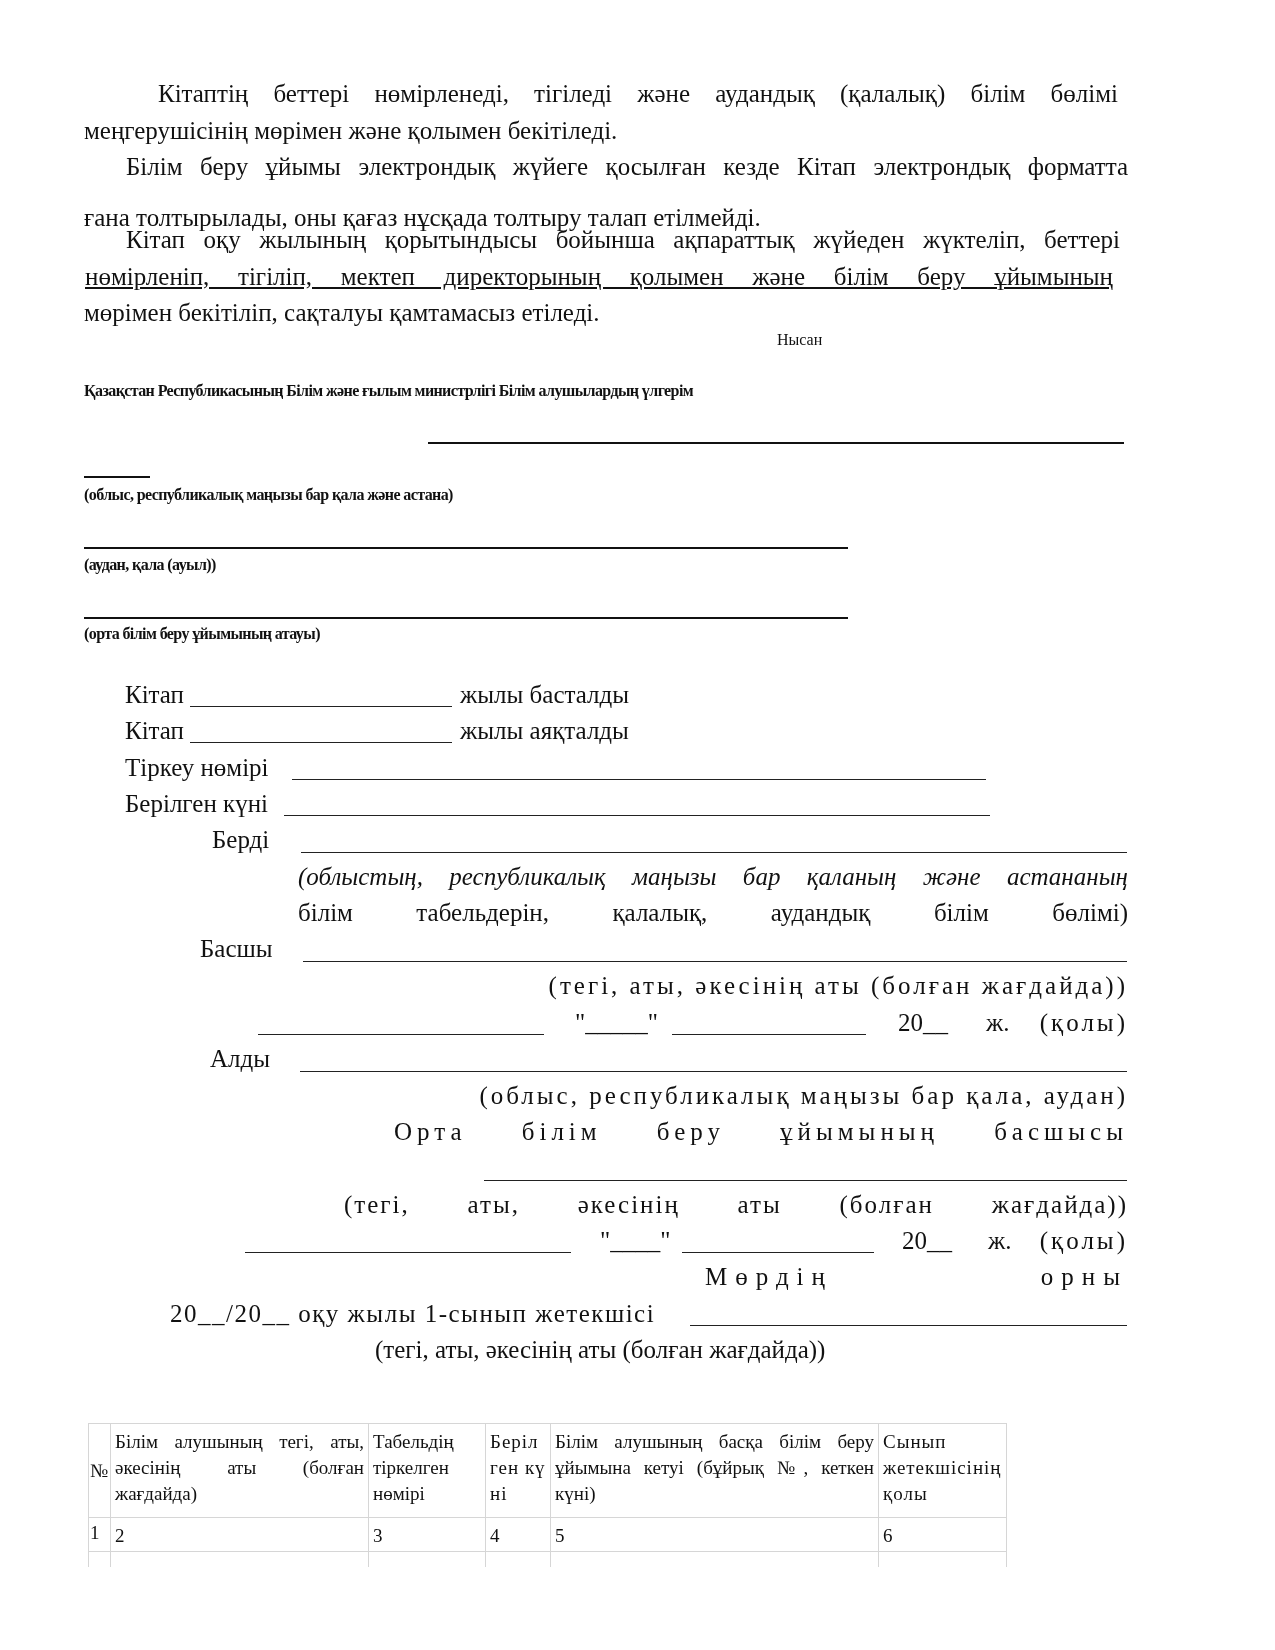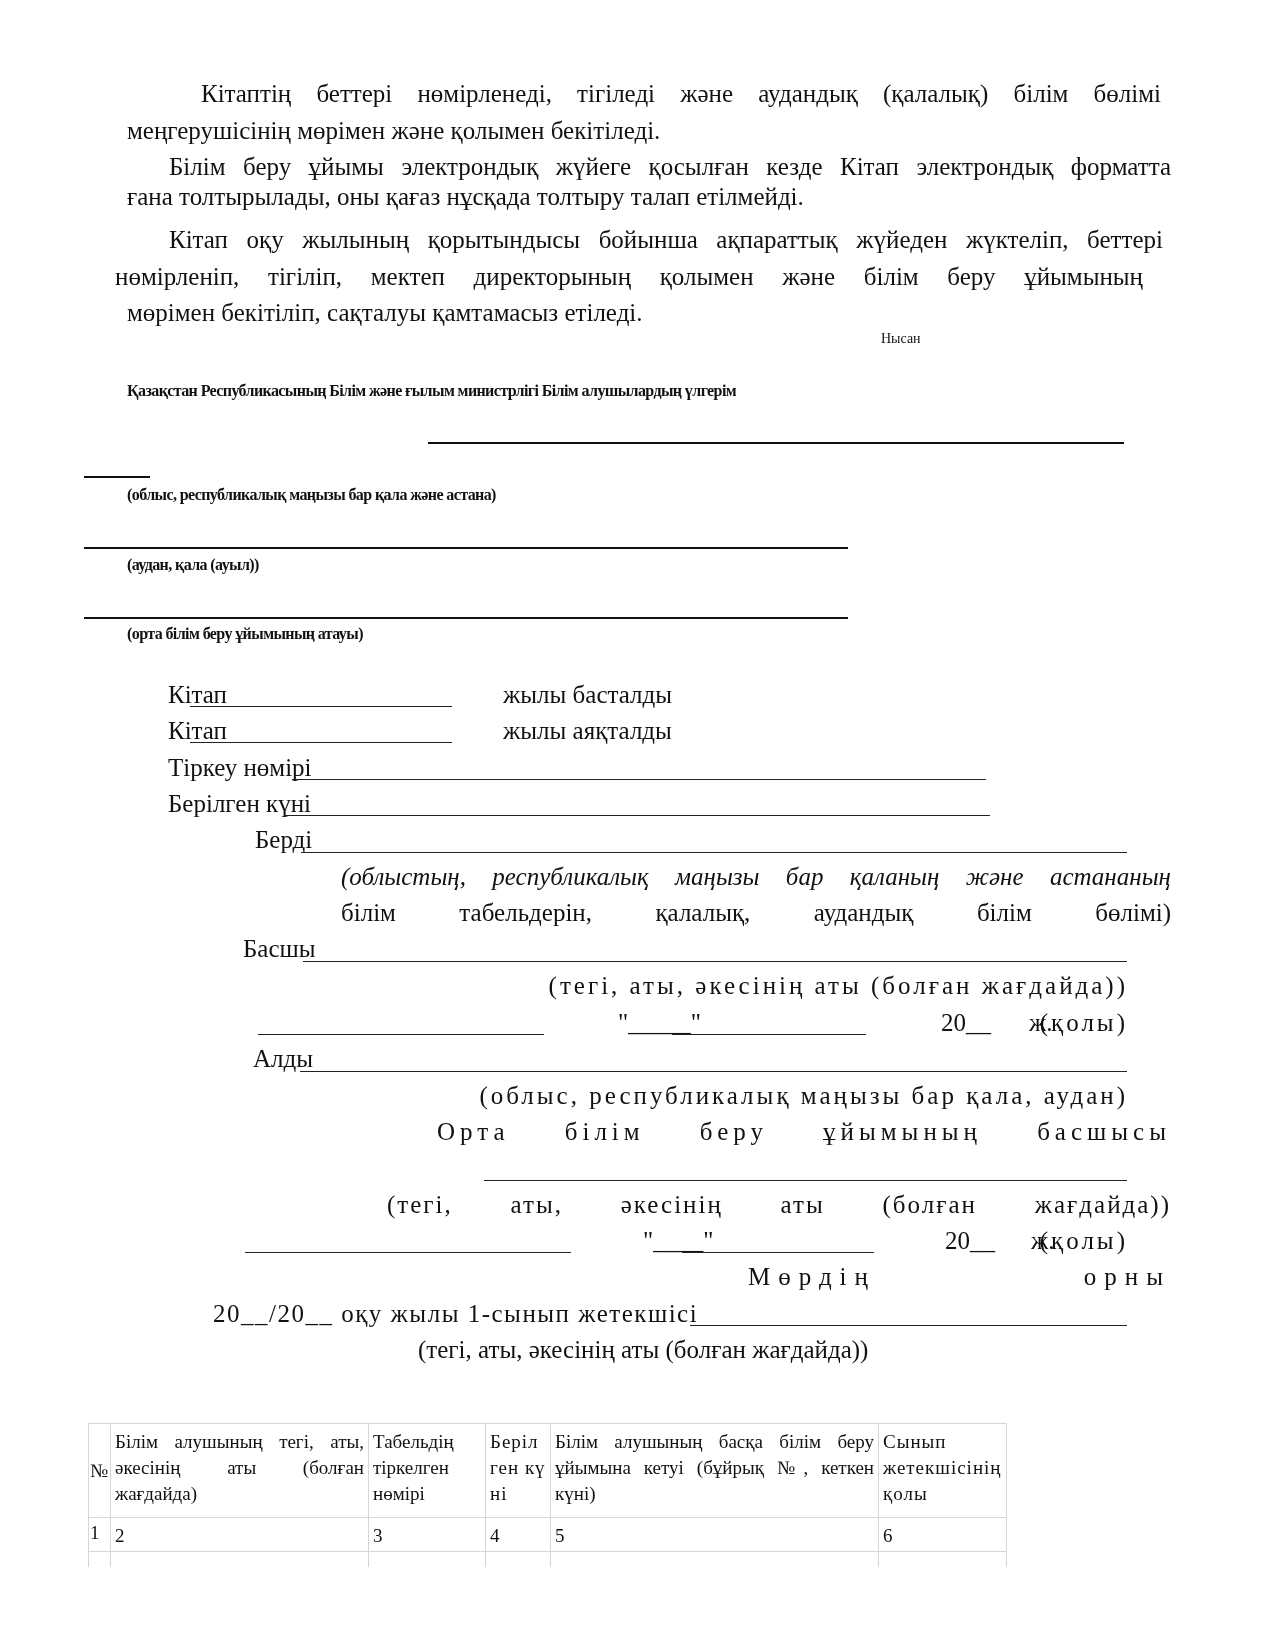--- a/index.html
+++ b/index.html
@@ -1,19 +1,19 @@
 <!DOCTYPE html>
 <html><head>
 <meta charset="utf-8">
 <style>
   html, body { margin: 0; padding: 0; background: #ffffff; }
   body { width: 1275px; height: 1650px; position: relative; overflow: hidden;
          font-family: "Liberation Serif", "DejaVu Serif", serif; color: #111; }
   .page { position: absolute; left: 0; top: 0; width: 1275px; height: 1650px; }
-  .abs { position: absolute; white-space: nowrap; margin-left: 43px; }
+  .abs { position: absolute; white-space: nowrap; }
   .p { font-size: 25px; line-height: 37px; }
   .justify { text-align: justify; text-align-last: justify; white-space: normal; }
   .bold { font-weight: bold; font-size: 16px; letter-spacing: -0.6px; }
   .line { position: absolute; border-bottom: 1.5px solid #222; }
   .bline { position: absolute; border-bottom: 2.5px solid #111; }
   .spaced { letter-spacing: 3px; }
   table.regtable { position: absolute; left: 88px; top: 1423px; border-collapse: collapse;
        font-size: 19px; line-height: 26px; table-layout: fixed; }
   table.regtable td { border: 1.5px solid #d6d6d6; vertical-align: top; padding: 5px 4px 2px 4px; }
   table.regtable tr.hdr td { height: 86px; }
@@ -22,27 +22,27 @@
 </style>
 </head>
 <body>
 
 <div class="page">
 
   <div class="abs p justify" style="left:84px; top:75px; width:1034px; text-indent:74px;"><span>Кітаптің беттері нөмірленеді, тігіледі және аудандық (қалалық) білім бөлімі</span></div>
   <div class="abs p" style="left:84px; top:112px;">меңгерушісінің мөрімен және қолымен бекітіледі.</div>
 
   <div class="abs p" style="left:126px; top:148px; width:1002px; text-align:justify; text-align-last:justify; white-space:normal;">Білім беру ұйымы электрондық жүйеге қосылған кезде Кітап электрондық форматта</div>
-  <div class="abs p" style="left:84px; top:178px;">ғана толтырылады, оны қағаз нұсқада толтыру талап етілмейді.</div>
+  <div class="abs p" style="left:84px; top:199px;">ғана толтырылады, оны қағаз нұсқада толтыру талап етілмейді.</div>
 
   <div class="abs p" style="left:126px; top:221px; width:994px; text-align:justify; text-align-last:justify; white-space:normal;">Кітап оқу жылының қорытындысы бойынша ақпараттық жүйеден жүктеліп, беттері</div>
-  <div class="abs p" style="left:72px; top:258px; width:1028px; text-align:justify; text-align-last:justify; white-space:normal;">нөмірленіп, тігіліп, мектеп директорының қолымен және білім беру ұйымының</div>
+  <div class="abs p" style="left:85px; top:258px; width:1028px; text-align:justify; text-align-last:justify; white-space:normal;text-decoration:underline;">нөмірленіп, тігіліп, мектеп директорының қолымен және білім беру ұйымының</div>
   <div class="abs p" style="left:84px; top:294px;">мөрімен бекітіліп, сақталуы қамтамасыз етіледі.</div>
 
-  <div class="abs" style="left:838px; top:331px; font-size:14px;">Нысан</div>
+  <div class="abs" style="left:777px; top:331px; font-size:16px;">Нысан</div>
 
   <div class="abs bold" style="left:84px; top:382px;">Қазақстан Республикасының Білім және ғылым министрлігі Білім алушылардың үлгерім</div>
   <div class="bline" style="left:428px; top:420px; width:696px; height:22px;"></div>
   <div class="bline" style="left:84px; top:456px; width:66px; height:20px;"></div>
   <div class="abs bold" style="left:84px; top:486px;">(облыс, республикалық маңызы бар қала және астана)</div>
   <div class="bline" style="left:84px; top:525px; width:764px; height:22px;"></div>
   <div class="abs bold" style="left:84px; top:556px;">(аудан, қала (ауыл))</div>
   <div class="bline" style="left:84px; top:595px; width:764px; height:22px;"></div>
   <div class="abs bold" style="left:84px; top:625px;">(орта білім беру ұйымының атауы)</div>
 

